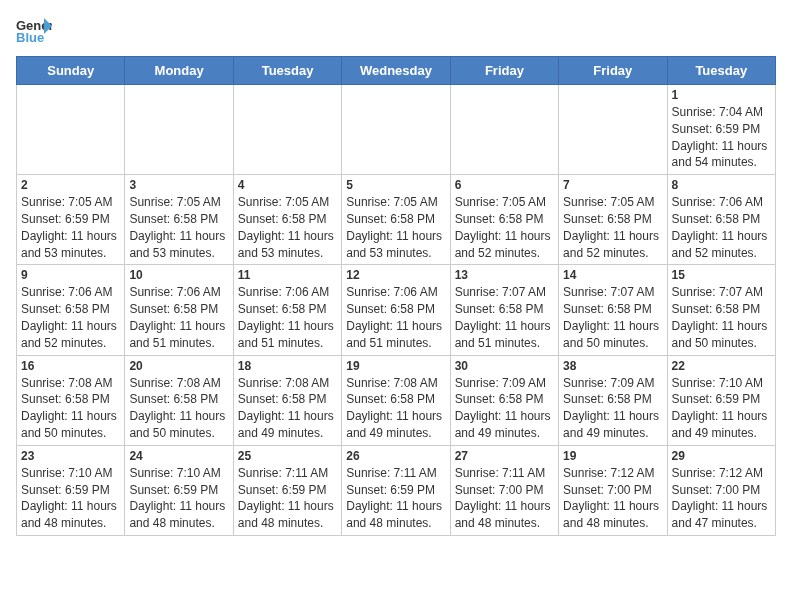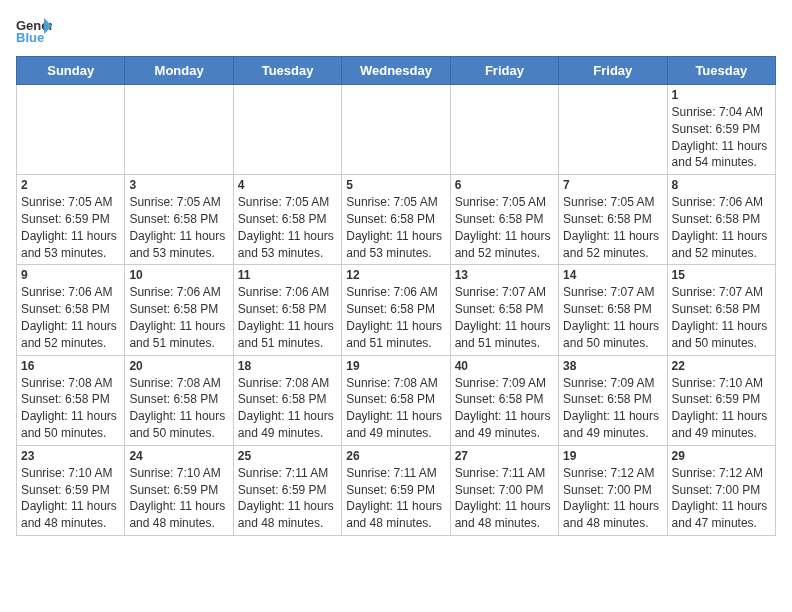--- a/index.html
+++ b/index.html
@@ -247,21 +247,21 @@
 and 49 minutes.</div>
         </td>
         <td>
           <span class="day-number">19</span>
           <div class="day-info" style="white-space: pre-line;">Sunrise: 7:08 AM
 Sunset: 6:58 PM
 Daylight: 11 hours
 and 49 minutes.</div>
         </td>
         <td>
-          <span class="day-number">40</span>
+          <span class="day-number">30</span>
           <div class="day-info" style="white-space: pre-line;">Sunrise: 7:09 AM
 Sunset: 6:58 PM
 Daylight: 11 hours
 and 49 minutes.</div>
         </td>
         <td>
           <span class="day-number">38</span>
           <div class="day-info" style="white-space: pre-line;">Sunrise: 7:09 AM
 Sunset: 6:58 PM
 Daylight: 11 hours

